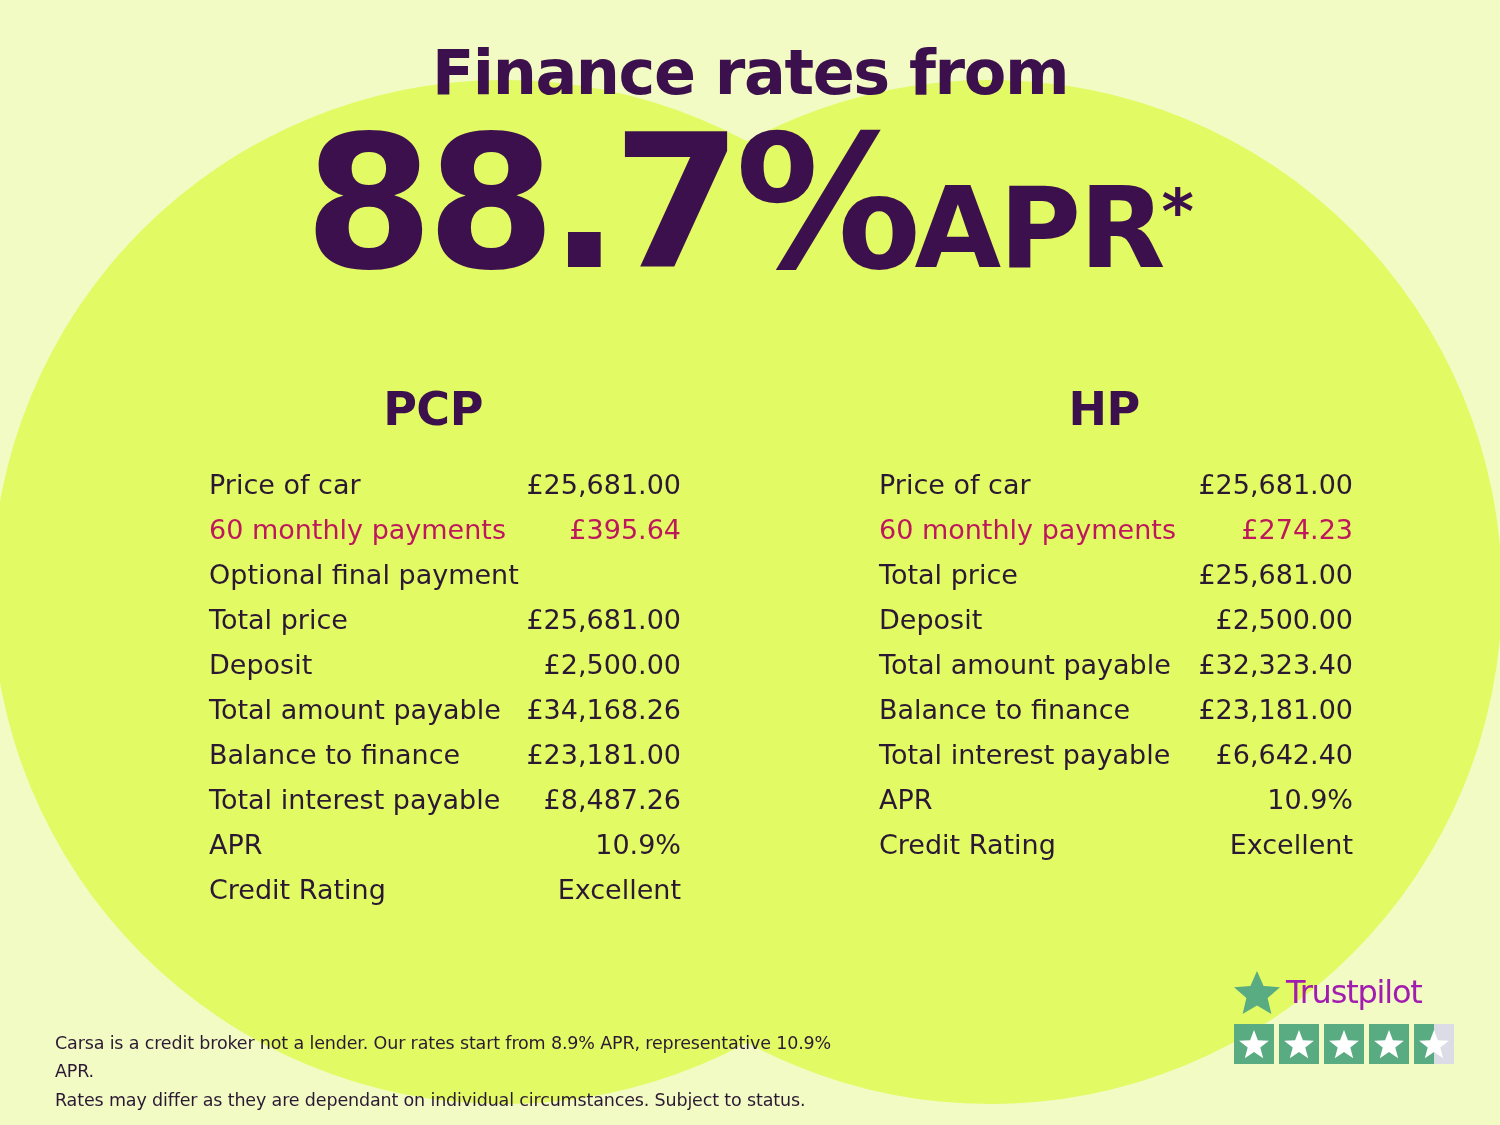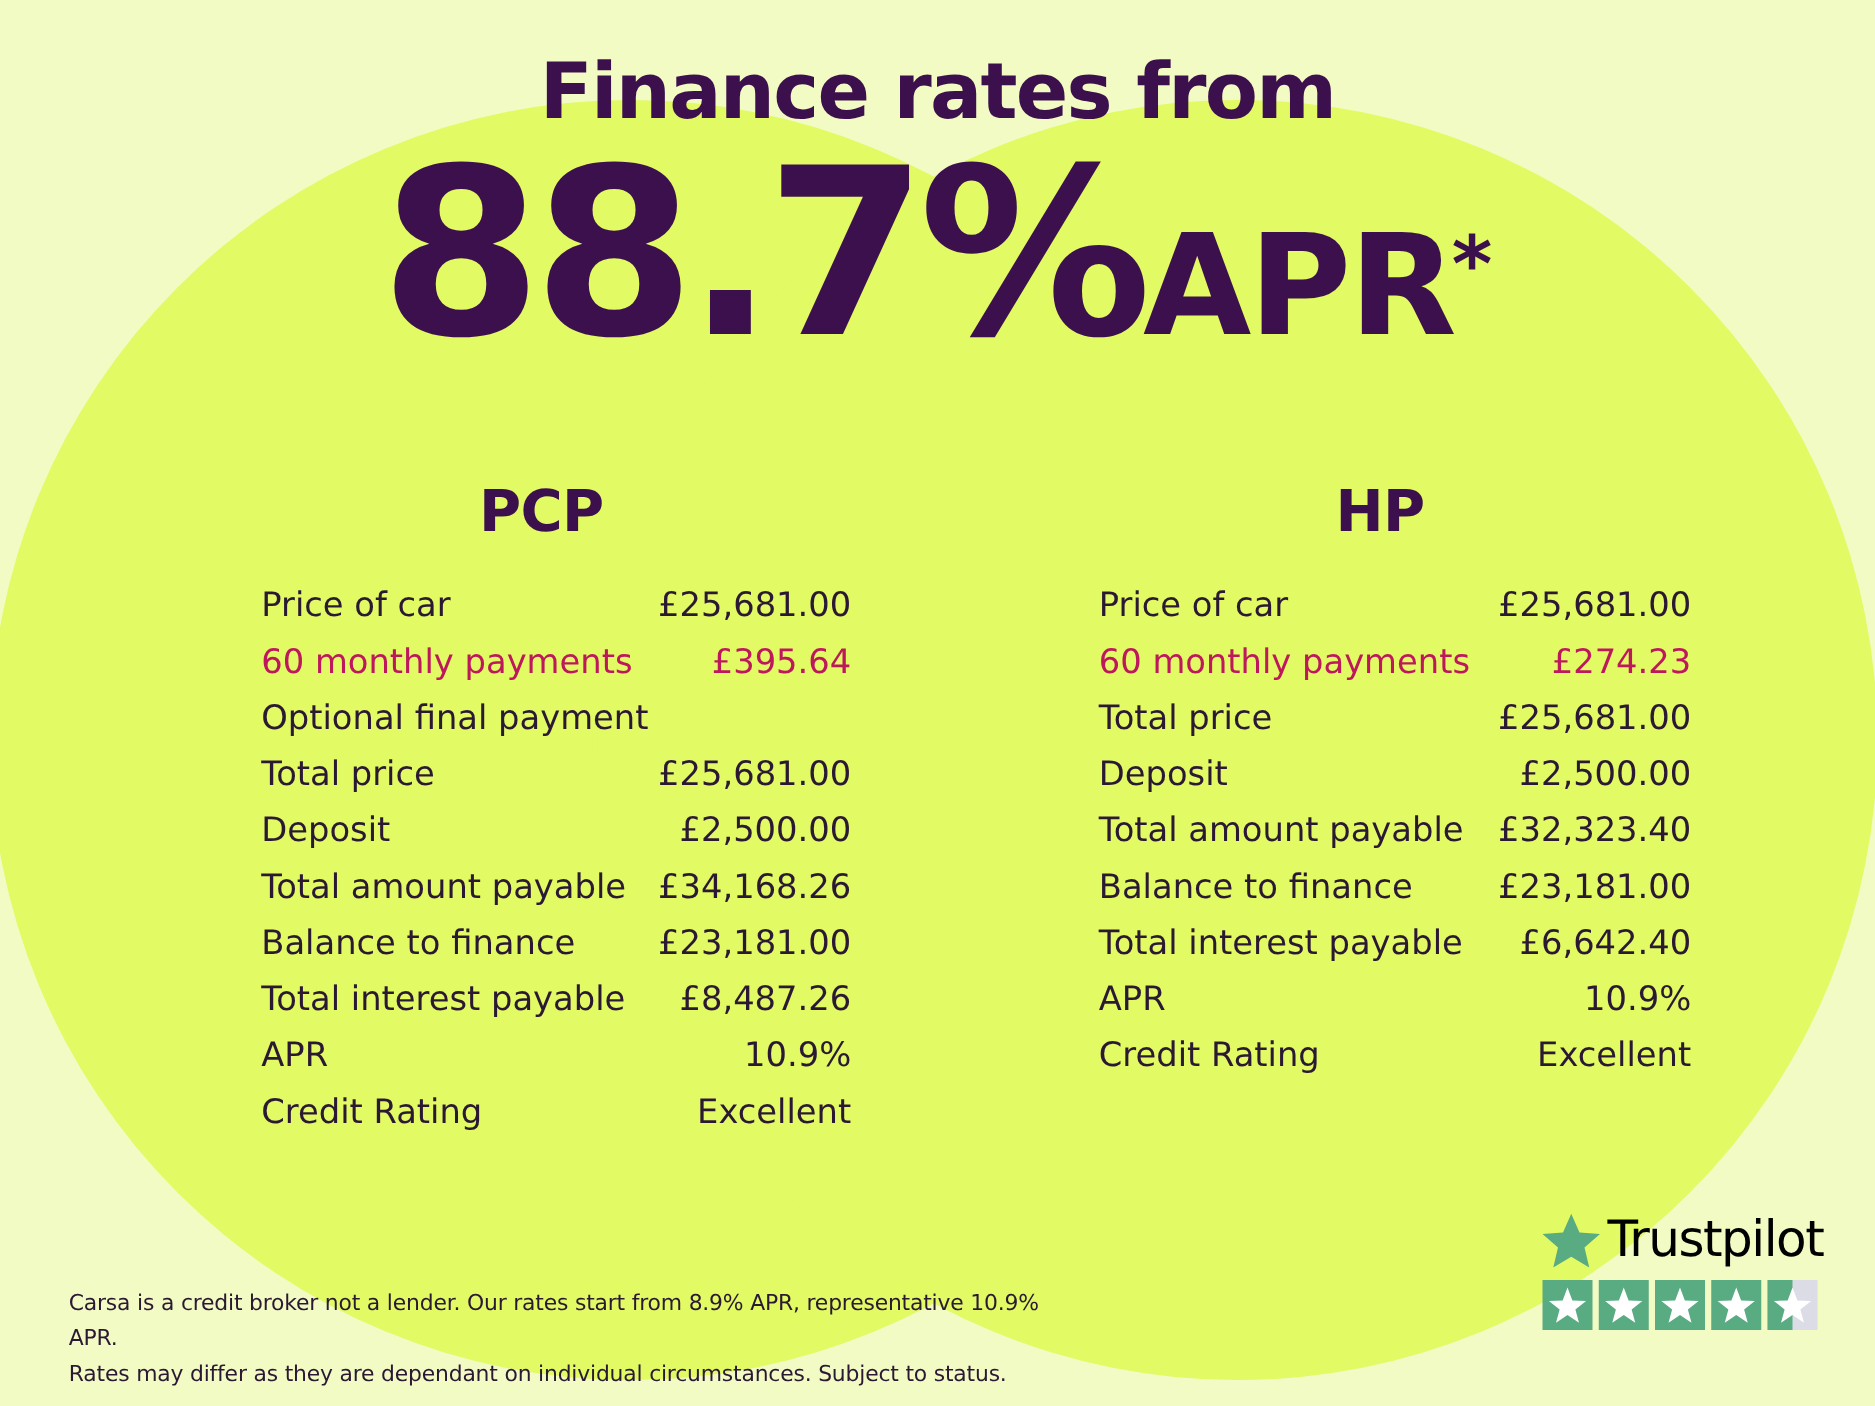--- a/index.html
+++ b/index.html
@@ -165,23 +165,23 @@
   #tp-wordmark {
     display: flex;
     align-items: center;
     gap: 6px;
     height: 48px;
   }
 
   #tp-logo-star { flex: 0 0 auto; line-height: 0; }
 
   #tp-name {
-    font-size: 40px;
+    font-size: 32px;
     font-weight: 400;
-    color: #000000;
+    color: #a21caf;
     letter-spacing: -1.2px;
     line-height: 1;
   }
 
   #tp-stars {
     display: flex;
     gap: 5px;
     margin-top: 8px;
   }
 

